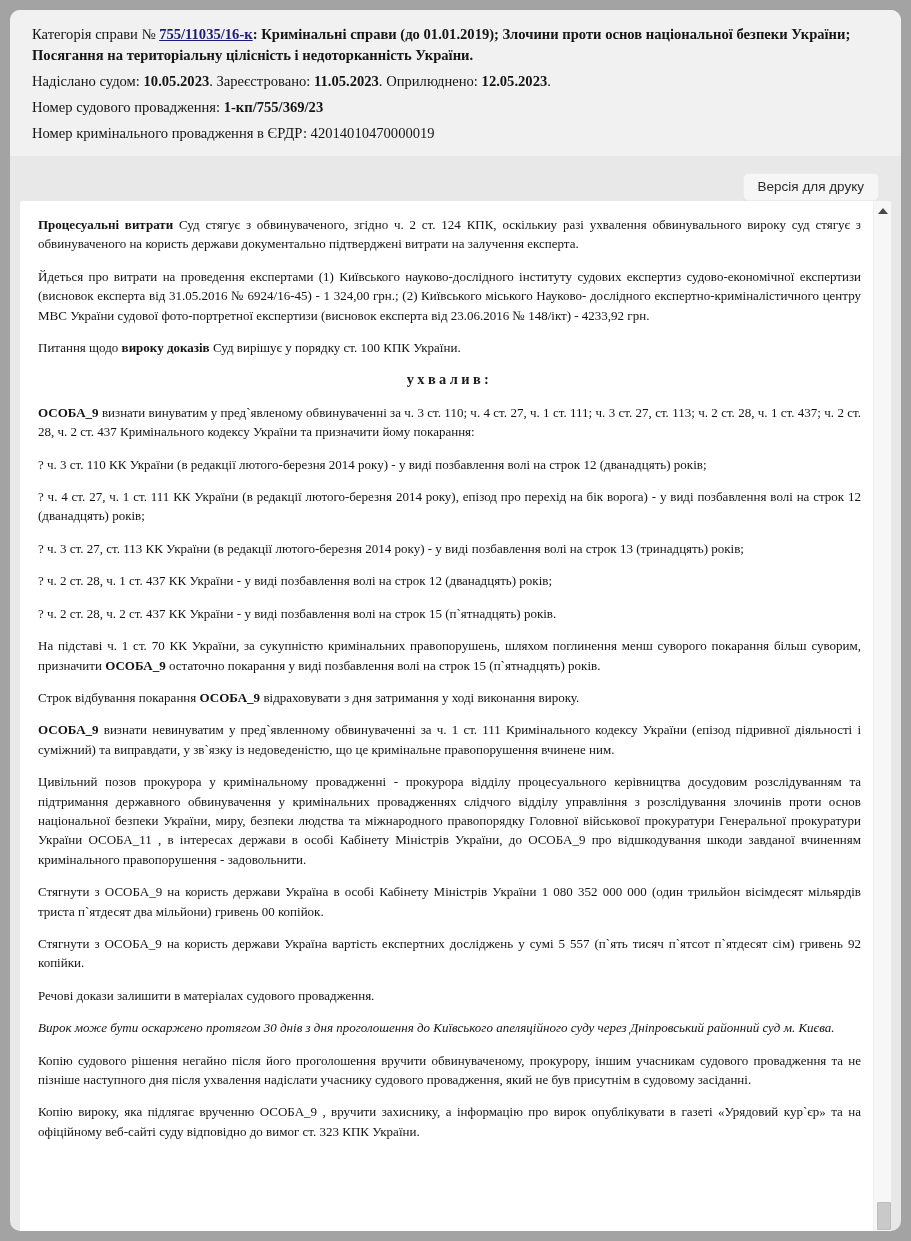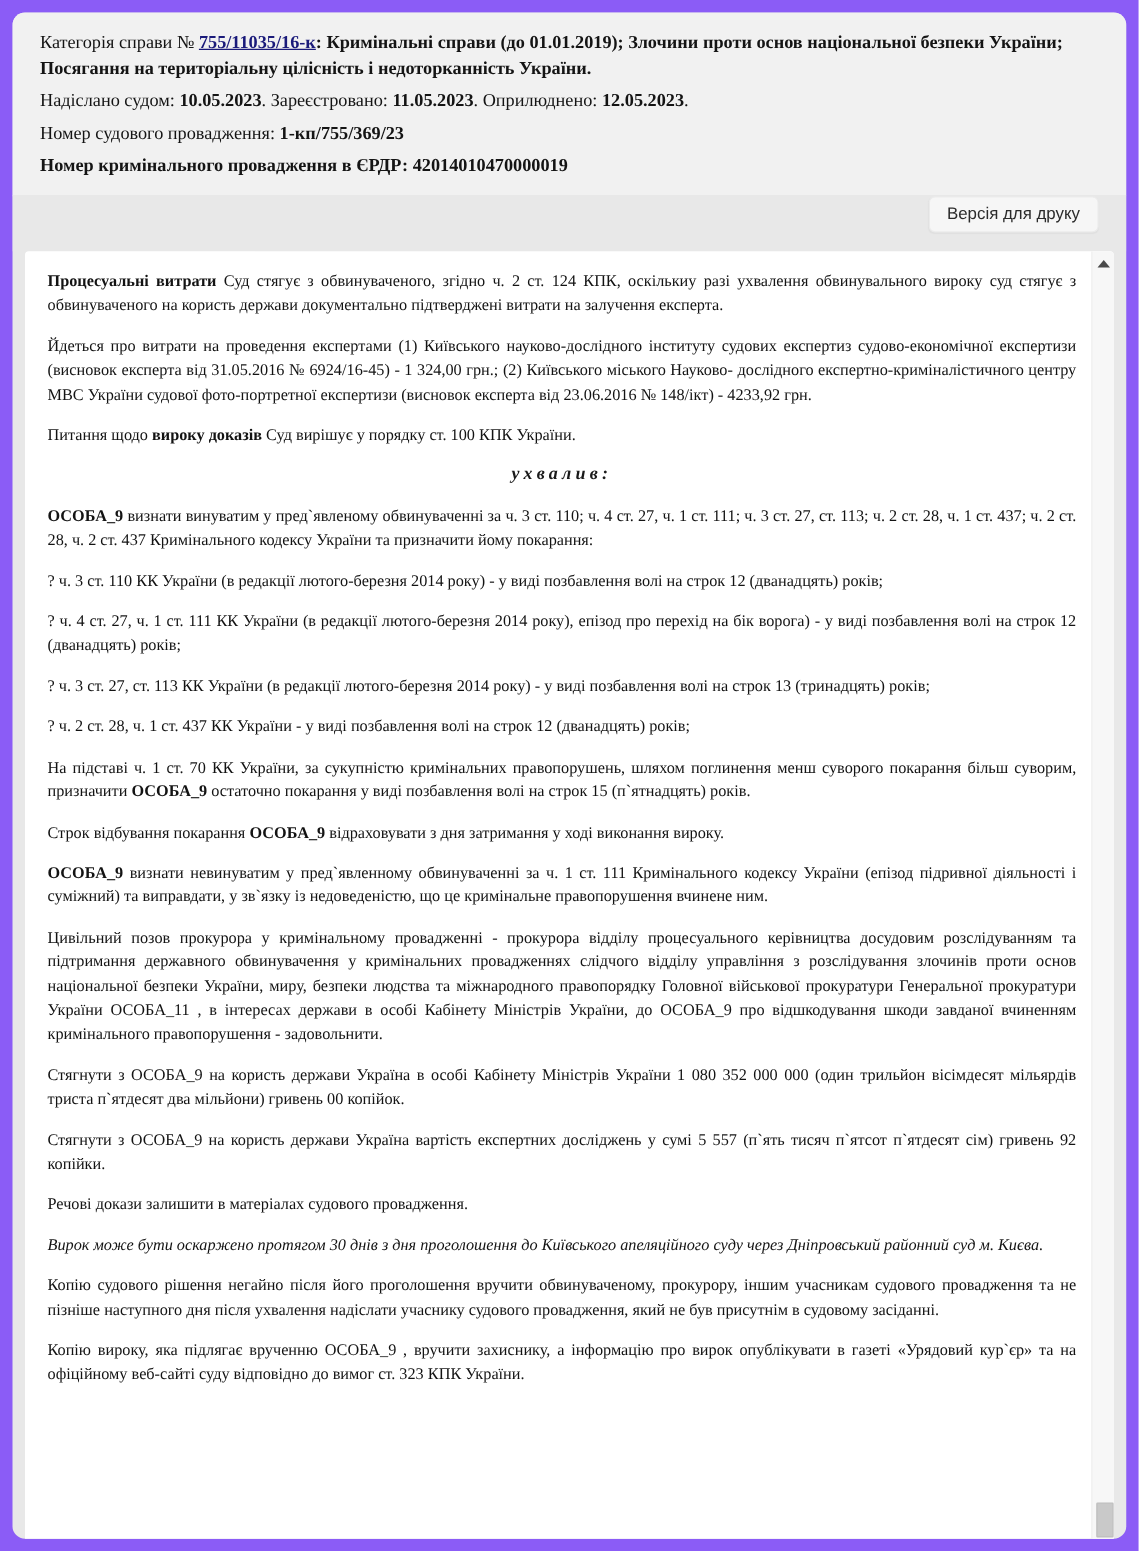--- a/index.html
+++ b/index.html
@@ -15,21 +15,21 @@
     color: #1a1a1a;
     overflow: hidden;
   }
 
   .page {
     position: relative;
     width: 911px;
     height: 1241px;
     box-sizing: border-box;
     padding: 10px 10px 8px 10px;
-    background: #8b5cf6;
+    background: #a3a3a3;
   }
 
   
   .card {
     position: relative;
     box-sizing: border-box;
     width: 891px;
     height: 1221px;
     background: #e8e8e8;
     border-radius: 10px;
@@ -43,36 +43,36 @@
     padding: 14px 22px 12px 22px;
     border-bottom: 1px solid #e8e8e8;
   }
   .meta-line {
     font-size: 14.6px;
     line-height: 21px;
     color: #141414;
     margin: 0 0 5px 0;
     font-family: "Liberation Serif", "DejaVu Serif", serif;
   }
-  .meta-line:last-child { margin-bottom: 0; font-weight: bold; }
+  .meta-line:last-child { margin-bottom: 0; }
   .meta-strong { font-weight: bold; }
   .case-link {
     color: #1a1a7a;
     font-weight: bold;
     text-decoration: underline;
     cursor: pointer;
   }
 
   
   .toolbar {
     position: relative;
     height: 44px;
     background: #e8e8e8;
     display: flex;
-    align-items: flex-start;
+    align-items: flex-end;
     justify-content: flex-end;
     padding: 0 22px 0 0;
     box-sizing: border-box;
   }
   .print-btn {
     background: #f6f6f6;
     border: 1px solid #ebebeb;
     border-radius: 5px;
     font-family: "Liberation Sans", "DejaVu Sans", sans-serif;
     font-size: 13.5px;
@@ -112,21 +112,20 @@
   .b { font-weight: bold; }
   .i { font-style: italic; }
 
   .center-head {
     text-align: center;
     font-weight: bold;
     letter-spacing: 3.4px;
     font-size: 14.4px;
     margin: 0 0 13px 0;
     line-height: 19.4px;
-    font-style: italic;
   }
 
   
   .vscroll {
     position: absolute;
     top: 0;
     right: 0;
     width: 17px;
     height: 100%;
     background: #f7f7f7;
@@ -202,20 +201,21 @@
 
 
         <p class="center-head">ухвалив:</p>
 
         <p class="t"><span class="b">ОСОБА_9</span><span> визнати винуватим у пред`явленому обвинуваченні за ч. 3 ст. 110; ч. 4 ст. 27, ч. 1 ст. 111; ч. 3 ст. 27, ст. 113; ч. 2 ст. 28, ч. 1 ст. 437; ч. 2 ст. 28, ч. 2 ст. 437 Кримінального кодексу України та призначити йому покарання:</span></p>
 
         <p class="t">? ч. 3 ст. 110 КК України (в редакції лютого-березня 2014 року) - у виді позбавлення волі на строк 12 (дванадцять) років;</p>
         <p class="t">? ч. 4 ст. 27, ч. 1 ст. 111 КК України (в редакції лютого-березня 2014 року), епізод про перехід на бік ворога) - у виді позбавлення волі на строк 12 (дванадцять) років;</p>
         <p class="t">? ч. 3 ст. 27, ст. 113 КК України (в редакції лютого-березня 2014 року) - у виді позбавлення волі на строк 13 (тринадцять) років;</p>
         <p class="t">? ч. 2 ст. 28, ч. 1 ст. 437 КК України - у виді позбавлення волі на строк 12 (дванадцять) років;</p>
+        <p class="t">? ч. 2 ст. 28, ч. 2 ст. 437 КК України - у виді позбавлення волі на строк 15 (п`ятнадцять) років.</p>
 
         <p class="t"><span>На підставі ч. 1 ст. 70 КК України, за сукупністю кримінальних правопорушень, шляхом поглинення менш суворого покарання більш суворим, призначити </span><span class="b">ОСОБА_9</span><span> остаточно покарання у виді позбавлення волі на строк 15 (п`ятнадцять) років.</span></p>
 
         <p class="t"><span>Строк відбування покарання  </span><span class="b">ОСОБА_9</span><span> відраховувати з дня затримання у ході виконання вироку.</span></p>
 
         <p class="t"><span class="b">ОСОБА_9</span><span> визнати невинуватим у пред`явленному обвинуваченні за ч. 1 ст. 111 Кримінального кодексу України (епізод підривної діяльності і суміжний) та виправдати, у зв`язку із недоведеністю, що це кримінальне правопорушення вчинене ним.</span></p>
 
         <p class="t">Цивільний позов прокурора у кримінальному провадженні - прокурора відділу процесуального керівництва досудовим розслідуванням та підтримання державного обвинувачення у кримінальних провадженнях слідчого відділу управління з розслідування злочинів проти основ національної безпеки України, миру, безпеки людства та міжнародного правопорядку Головної військової прокуратури Генеральної прокуратури України ОСОБА_11 , в інтересах держави в особі Кабінету Міністрів України, до ОСОБА_9 про відшкодування шкоди завданої вчиненням кримінального правопорушення - задовольнити.</p>
 
         <p class="t">Стягнути з  ОСОБА_9 на користь держави Україна в особі Кабінету Міністрів України 1 080 352 000 000 (один трильйон вісімдесят мільярдів триста п`ятдесят два мільйони) гривень 00 копійок.</p>

